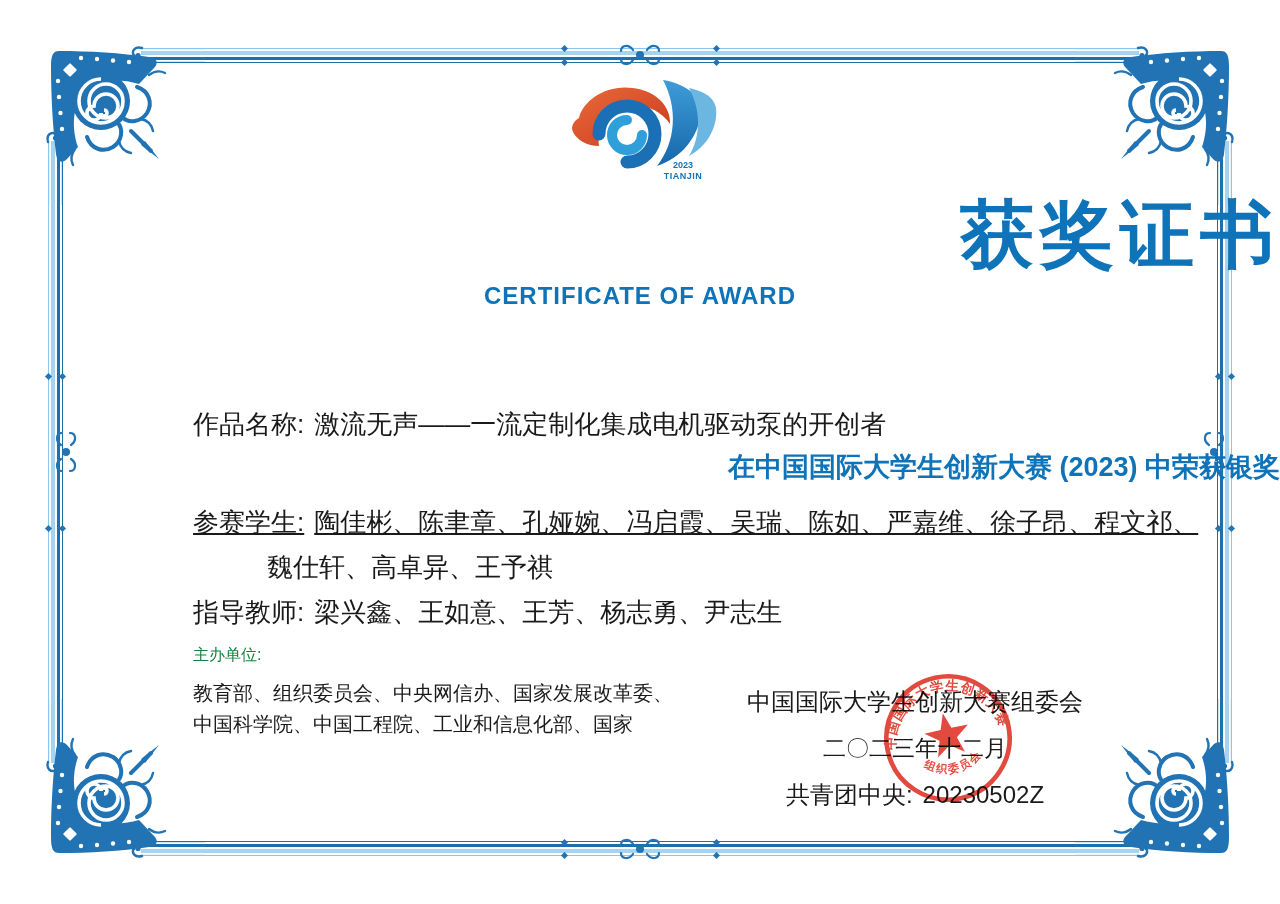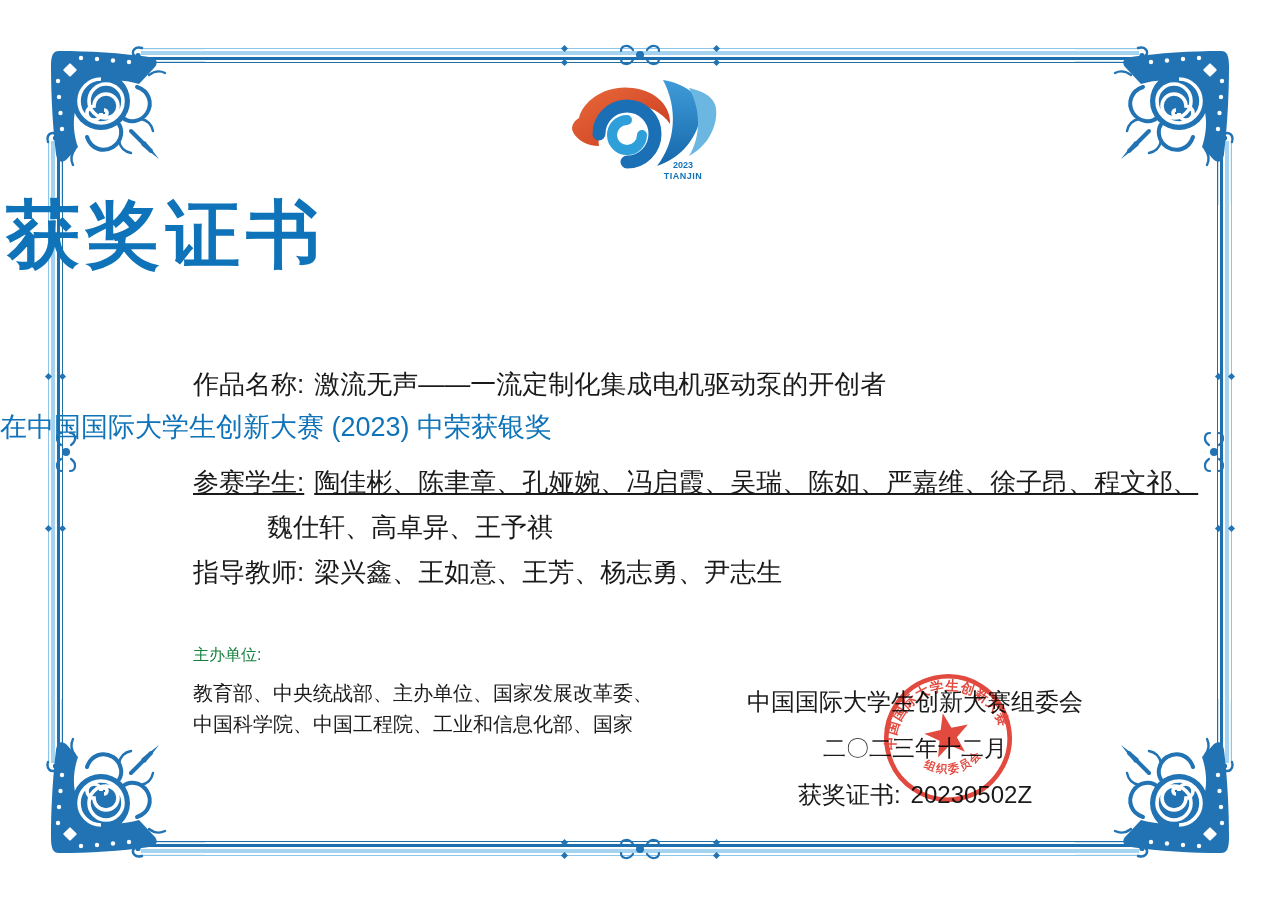--- a/index.html
+++ b/index.html
@@ -40,33 +40,33 @@
   .c-br{right:45px;bottom:45px;transform:scale(-1,-1);}
   .corner svg{display:block;width:100%;height:100%;}
   .mid-orn{position:absolute;width:48px;height:26px;}
   .m-top{left:616px;top:42px;}
   .m-bottom{left:616px;top:836px;transform:scaleY(-1);}
   .m-left{left:42px;top:439px;transform:rotate(90deg);}
   .m-right{left:1190px;top:439px;transform:rotate(-90deg);}
   
   .logo{position:absolute;left:563px;top:76px;width:160px;height:118px;}
   .title-cn{
-    position:absolute;left:0;right:0;top:194px;text-align:left;
+    position:absolute;left:0;right:0;top:194px;text-align:right;
     font-size:74px;line-height:1.1;font-weight:900;color:#0e73b8;
     letter-spacing:6px;text-indent:6px;
   }
   .title-en{
     position:absolute;left:0;right:0;top:282px;text-align:center;
     font-size:24px;font-weight:700;color:#0e73b8;letter-spacing:1px;
   }
   
-  .bodyline{position:absolute;font-size:26px;line-height:1.25;color:#1a1a1a;white-space:nowrap;}
+  .bodyline{position:absolute;font-size:26px;line-height:1.25;color:#1a1a1a;white-space:nowrap;margin-top:40px;}
   .lbl{margin-right:10px;}
   .work-line{left:193px;top:368px;}
-  .award-line{left:0;right:0;top:411px;text-align:left;font-size:27px;font-weight:400;color:#0e73b8;}
+  .award-line{left:0;right:0;top:411px;text-align:right;font-size:27px;font-weight:700;color:#0e73b8;}
   .students1{left:193px;top:466px;text-decoration:underline;}
   .students2{left:267px;top:511px;}
   .teachers{left:193px;top:556px;}
   
   .org-label{position:absolute;left:193px;top:645px;font-size:16px;color:#15803d;}
   .org-lines{position:absolute;left:193px;top:678px;font-size:20px;line-height:31px;color:#1a1a1a;}
   .org-lines span{display:block;white-space:nowrap;}
   
   .issuer{position:absolute;left:735px;top:686px;width:360px;text-align:center;color:#1a1a1a;}
   .issuer .committee{font-size:24px;margin-bottom:15px;white-space:nowrap;}
@@ -376,47 +376,48 @@
         <path d="M64,44 a15,15 0 1 0 15,15" fill="none" stroke="#2e9fd9" stroke-width="10" stroke-linecap="round"></path>
         <path d="M100,4 C115,32 113,66 94,90 C119,82 136,60 138,36 C139,20 123,8 100,4 Z" fill="url(#gb)"></path>
         <path d="M126,12 C138,34 138,60 126,80 C145,70 155,50 153,32 C151,20 139,15 126,12 Z" fill="#6cb6e2"></path>
       </g>
       <text x="120" y="92" font-size="9" font-weight="700" fill="#1273b8" text-anchor="middle">2023</text>
       <text x="120" y="103" font-size="9" font-weight="700" fill="#1273b8" text-anchor="middle" letter-spacing="0.5">TIANJIN</text>
     </svg>
   </div>
 
   <div class="title-cn">获奖证书</div>
+  <div class="title-en">CERTIFICATE OF AWARD</div>
 
   <div class="bodyline work-line">
     <span class="lbl">作品名称:</span><span>激流无声——一流定制化集成电机驱动泵的开创者</span>
   </div>
 
   <div class="bodyline award-line">在中国国际大学生创新大赛 (2023) 中荣获银奖</div>
 
   <div class="bodyline students1">
     <span class="lbl">参赛学生:</span><span>陶佳彬、陈聿章、孔娅婉、冯启霞、吴瑞、陈如、严嘉维、徐子昂、程文祁、</span>
   </div>
   <div class="bodyline students2">魏仕轩、高卓异、王予祺</div>
 
   <div class="bodyline teachers">
     <span class="lbl">指导教师:</span><span>梁兴鑫、王如意、王芳、杨志勇、尹志生</span>
   </div>
 
   <div class="org-label">主办单位:</div>
   <div class="org-lines">
-    <span>教育部、中央统战部、主办单位、国家发展改革委、</span>
+    <span>教育部、组织委员会、中央网信办、国家发展改革委、</span>
     <span>中国科学院、中国工程院、工业和信息化部、国家</span>
   </div>
 
   <div class="issuer">
     <div class="committee">中国国际大学生创新大赛组委会</div>
     <div class="date">二〇二三年十二月</div>
     <div class="certno">
-      <span class="lbl">获奖证书:</span><span>20230502Z</span>
+      <span class="lbl">共青团中央:</span><span>20230502Z</span>
     </div>
   </div>
 
   <div class="seal">
     <svg viewBox="0 0 150 150">
       <defs>
         <path id="sealArcTop" d="M 17,82 A 58,58 0 0 1 133,82"></path>
         <path id="sealArcBottom" d="M 32,84 A 47,47 0 0 0 118,84"></path>
       </defs>
       <circle cx="75" cy="75" r="66" fill="none" stroke="#e03a2e" stroke-width="5"></circle>

